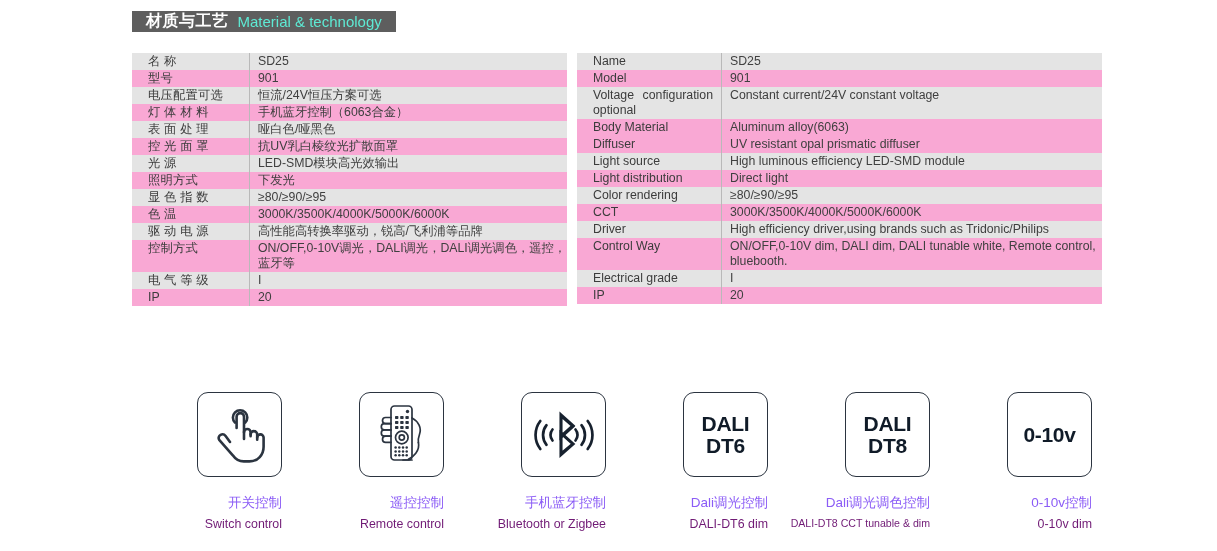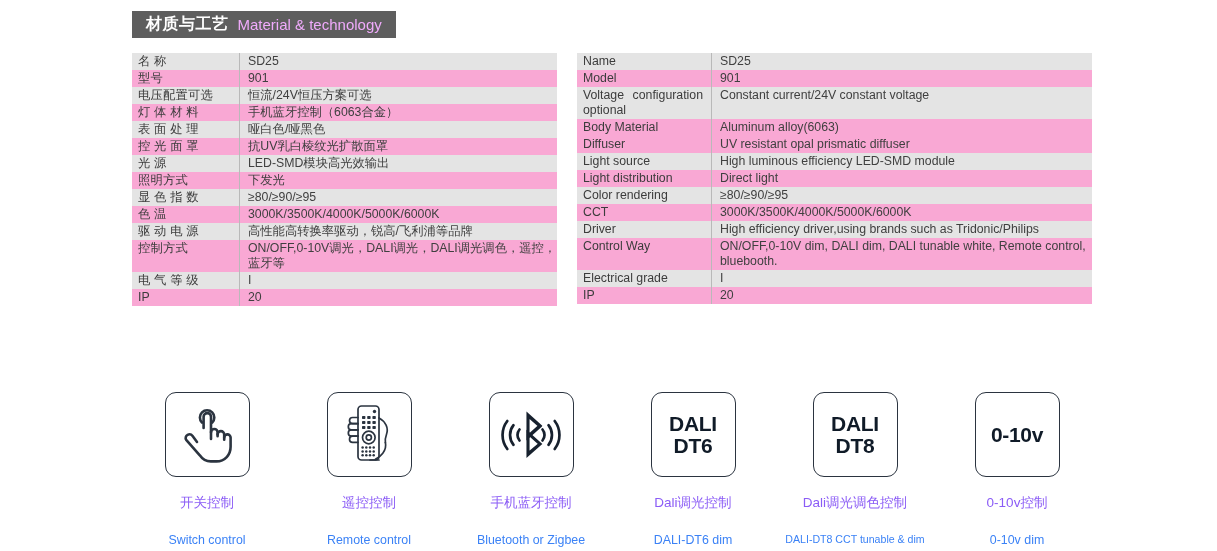--- a/index.html
+++ b/index.html
@@ -17,53 +17,53 @@
   .page {
     position: relative;
     width: 1217px;
     height: 551px;
   }
 
   
   .section-bar {
     position: absolute;
     background: #5e5e5e;
-    height: 27px;
+    height: 21px;
     display: flex;
     align-items: center;
     padding: 0 14px;
     box-sizing: border-box;
     white-space: nowrap;
   }
   .section-bar .cn {
     color: #ffffff;
     font-size: 16px;
     font-weight: bold;
     letter-spacing: 0.5px;
   }
   .section-bar .en {
-    color: #f0abfc;
+    color: #5eead4;
     font-size: 15px;
     font-weight: normal;
     margin-left: 9px;
   }
   #bar-material { left: 132px; top: 11px; }
   #bar-control  { left: 132px; top: 345px; }
 
   
   .spec-table {
     position: absolute;
     border-collapse: collapse;
     font-size: 12.3px;
     color: #404040;
     table-layout: fixed;
   }
   .spec-table tr { height: 16px; }
   .spec-table td {
-    padding: 1px 0 1px 6px;
+    padding: 1px 0 1px 16px;
     vertical-align: top;
     line-height: 15px;
   }
   .spec-table tr.alt td { background: #e4e4e4; }
   .spec-table tr.plain td { background: #f9a8d4; }
   .spec-table td.k {
     color: #3c3c3c;
     border-right: 1px solid #b9b9b9;
   }
   .spec-table td.v { padding-left: 8px; margin-top: 47px; }
@@ -91,21 +91,21 @@
     top: 392px;
     width: 960px;
     display: flex;
     justify-content: space-between;
     align-items: flex-start;
   }
   .mode {
     width: 150px;
     display: flex;
     flex-direction: column;
-    align-items: center;
+    align-items: flex-end;
   }
   .icon-box {
     width: 85px;
     height: 85px;
     border: 1.3px solid #2b3440;
     border-radius: 11px;
     background: #ffffff;
     display: flex;
     align-items: center;
     justify-content: center;
@@ -124,23 +124,23 @@
   .badge-text.single { font-size: 21px; }
 
   .cap-cn {
     margin-top: 17px;
     font-size: 13.5px;
     color: #8b5cf6;
     text-align: center;
     white-space: nowrap;
   }
   .cap-en {
-    margin-top: 21px;
+    margin-top: 5px;
     font-size: 12.4px;
-    color: #3b82f6;
+    color: #701a75;
     text-align: center;
     white-space: nowrap;
   }
   .cap-en.tight { font-size: 10.6px; }
 </style>
 </head>
 <body>
 
 <div class="page">
 

